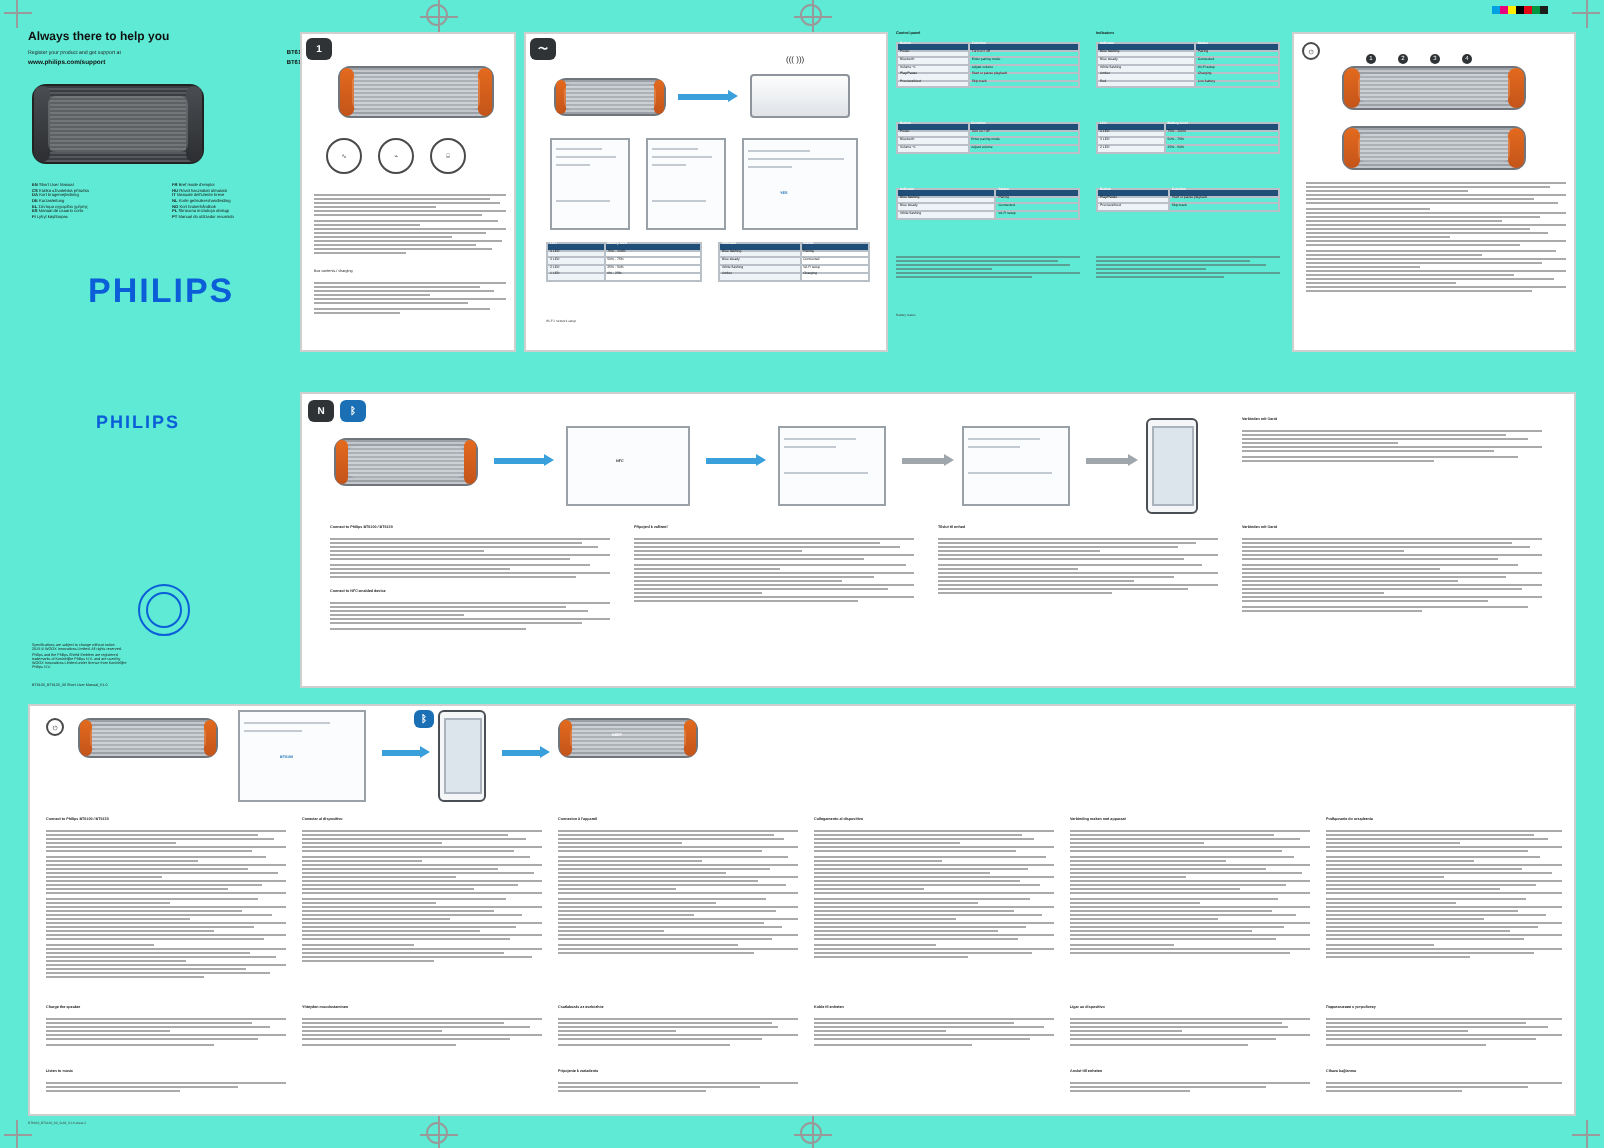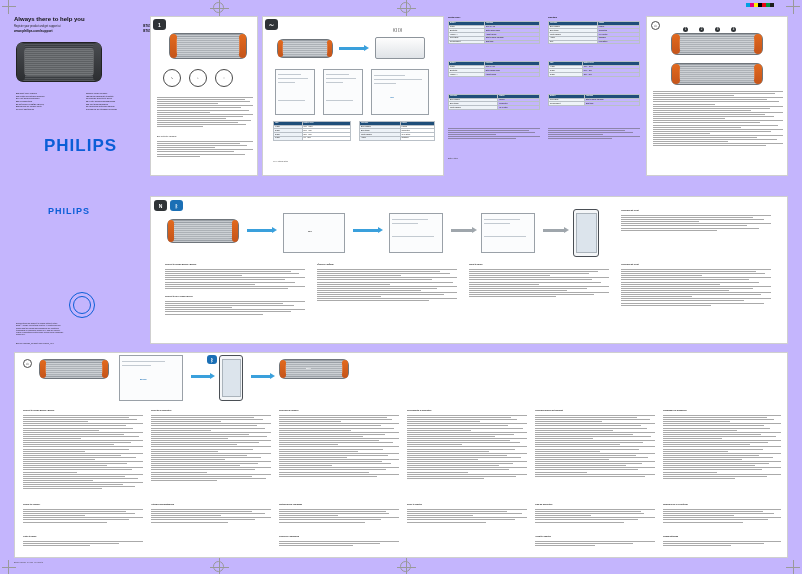--- a/index.html
+++ b/index.html
@@ -4,21 +4,21 @@
 <style>
   * { box-sizing: border-box; }
   html, body {
     margin: 0; padding: 0;
     background: #ffffff;
     font-family: "Liberation Sans", sans-serif;
   }
   #page {
     position: relative;
     width: 802px; height: 574px;
-    background: #c4b5fd;
+    background: #5eead4;
     overflow: hidden;
   }
   
   .cropmark { position: absolute; background: #9a9a9a; }
   .cm-h { width: 14px; height: 1px; }
   .cm-v { width: 1px; height: 14px; }
   .regmark {
     position: absolute; width: 11px; height: 11px;
     border-radius: 50%; border: 1px solid #999;
   }

